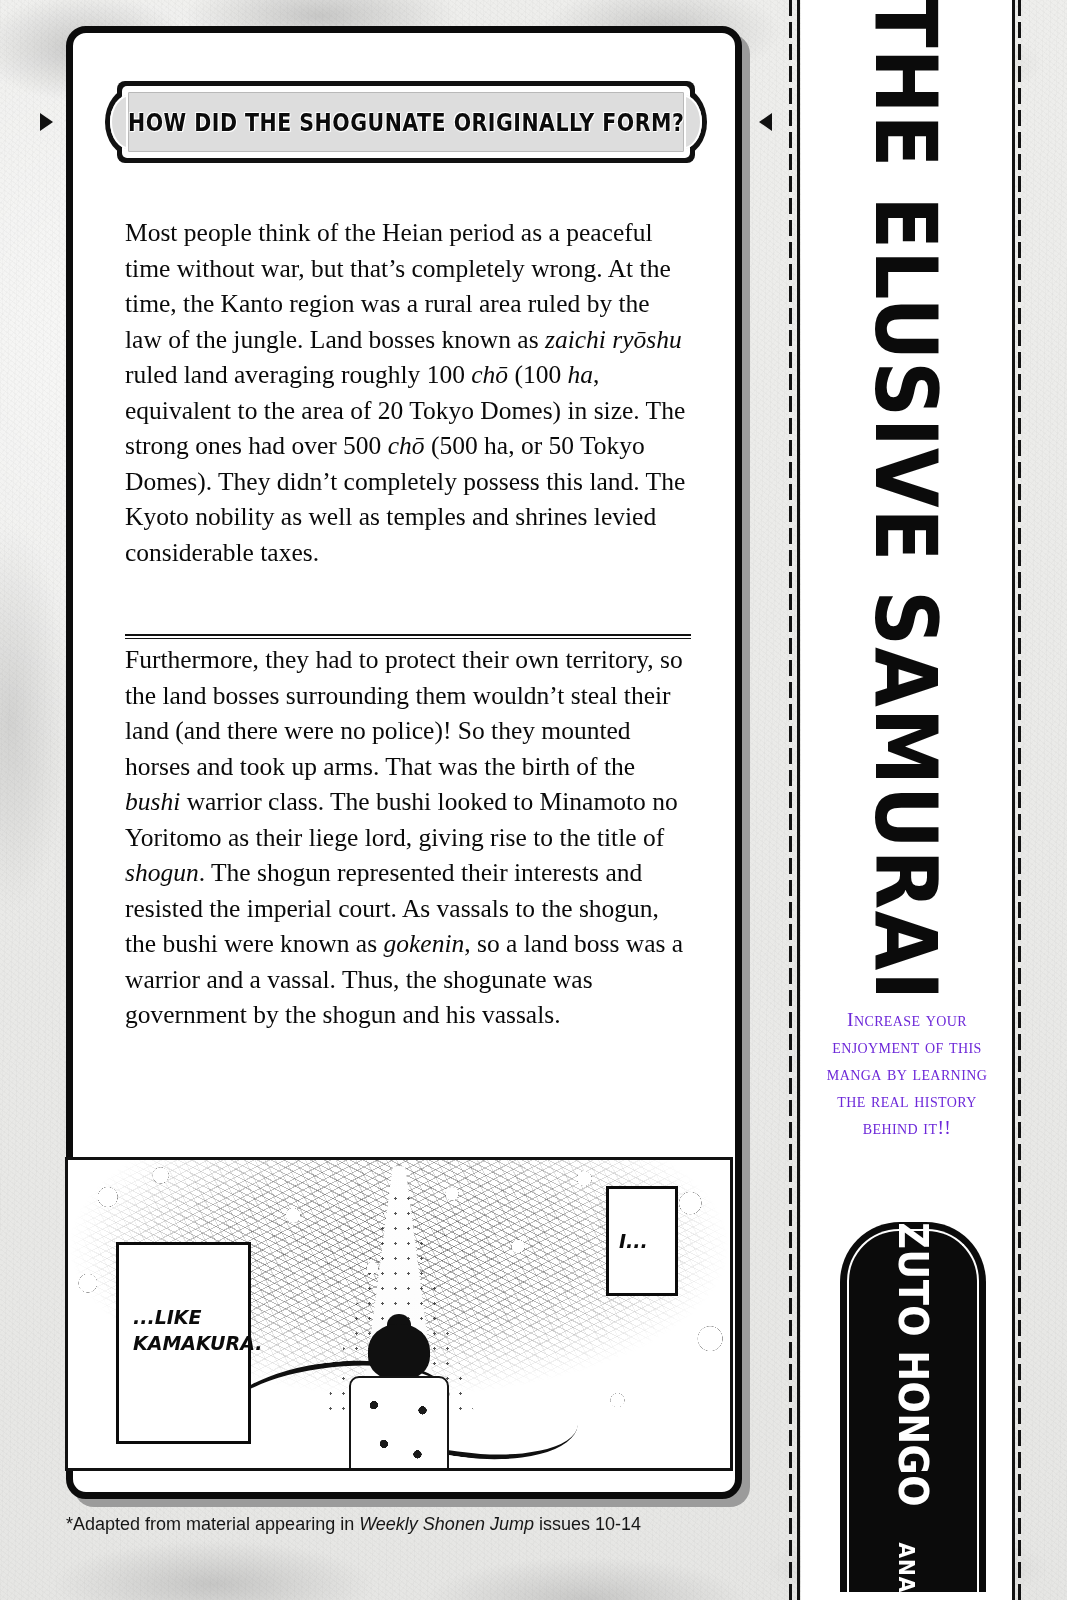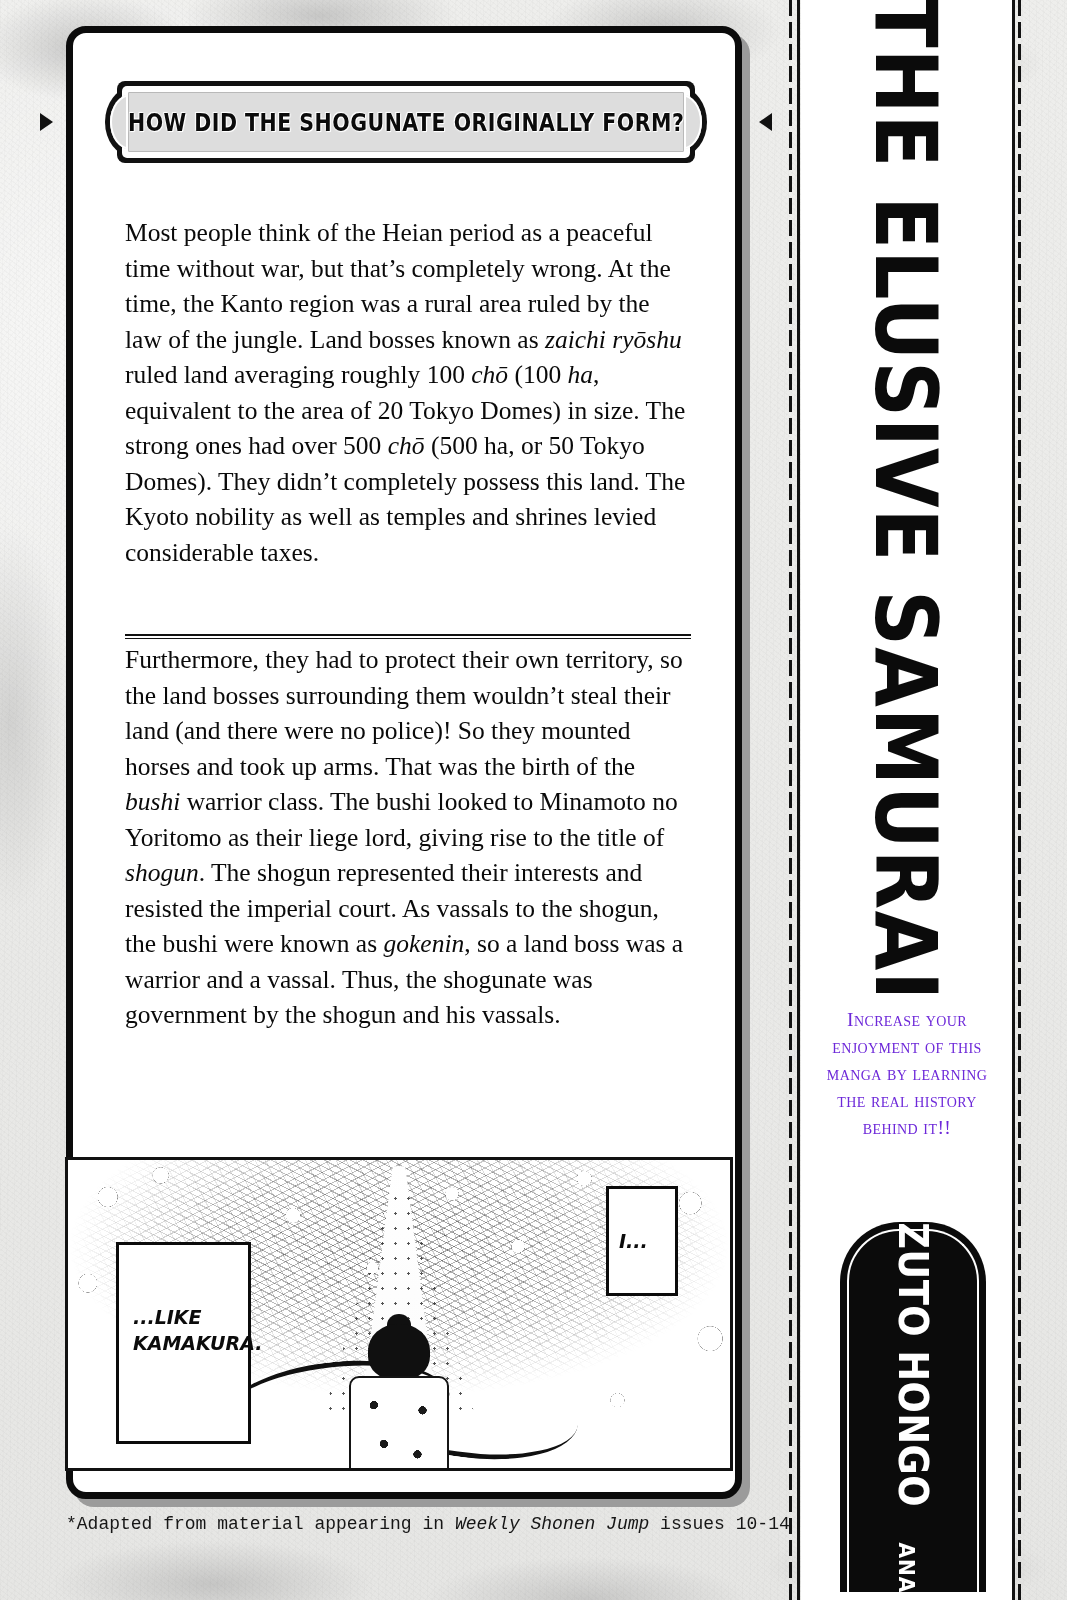--- a/index.html
+++ b/index.html
@@ -198,21 +198,21 @@
   }
   #cap-i{
     right:52px;top:26px;width:72px;height:110px;
     padding:0 0 0 10px;font-size:19px;
     align-items:center;
   }
 
   
   #footnote{
     position:absolute;left:66px;top:1514px;width:700px;
-    font-family:Liberation Mono, monospace;font-size:18px;color:#161616;
+    font-family:Liberation Sans, sans-serif;font-size:18px;color:#161616;
     white-space:nowrap;
   }
 
   
   #rail-left{position:absolute;left:789px;top:0;width:12px;height:1600px;}
   #rail-right{position:absolute;left:1012px;top:0;width:12px;height:1600px;}
   .rail-solid{position:absolute;top:0;width:3px;height:1600px;background:#121212;}
   .rail-dash{
     position:absolute;top:0;width:3px;height:1600px;
     background:repeating-linear-gradient(#121212 0 16px, transparent 16px 22px);

